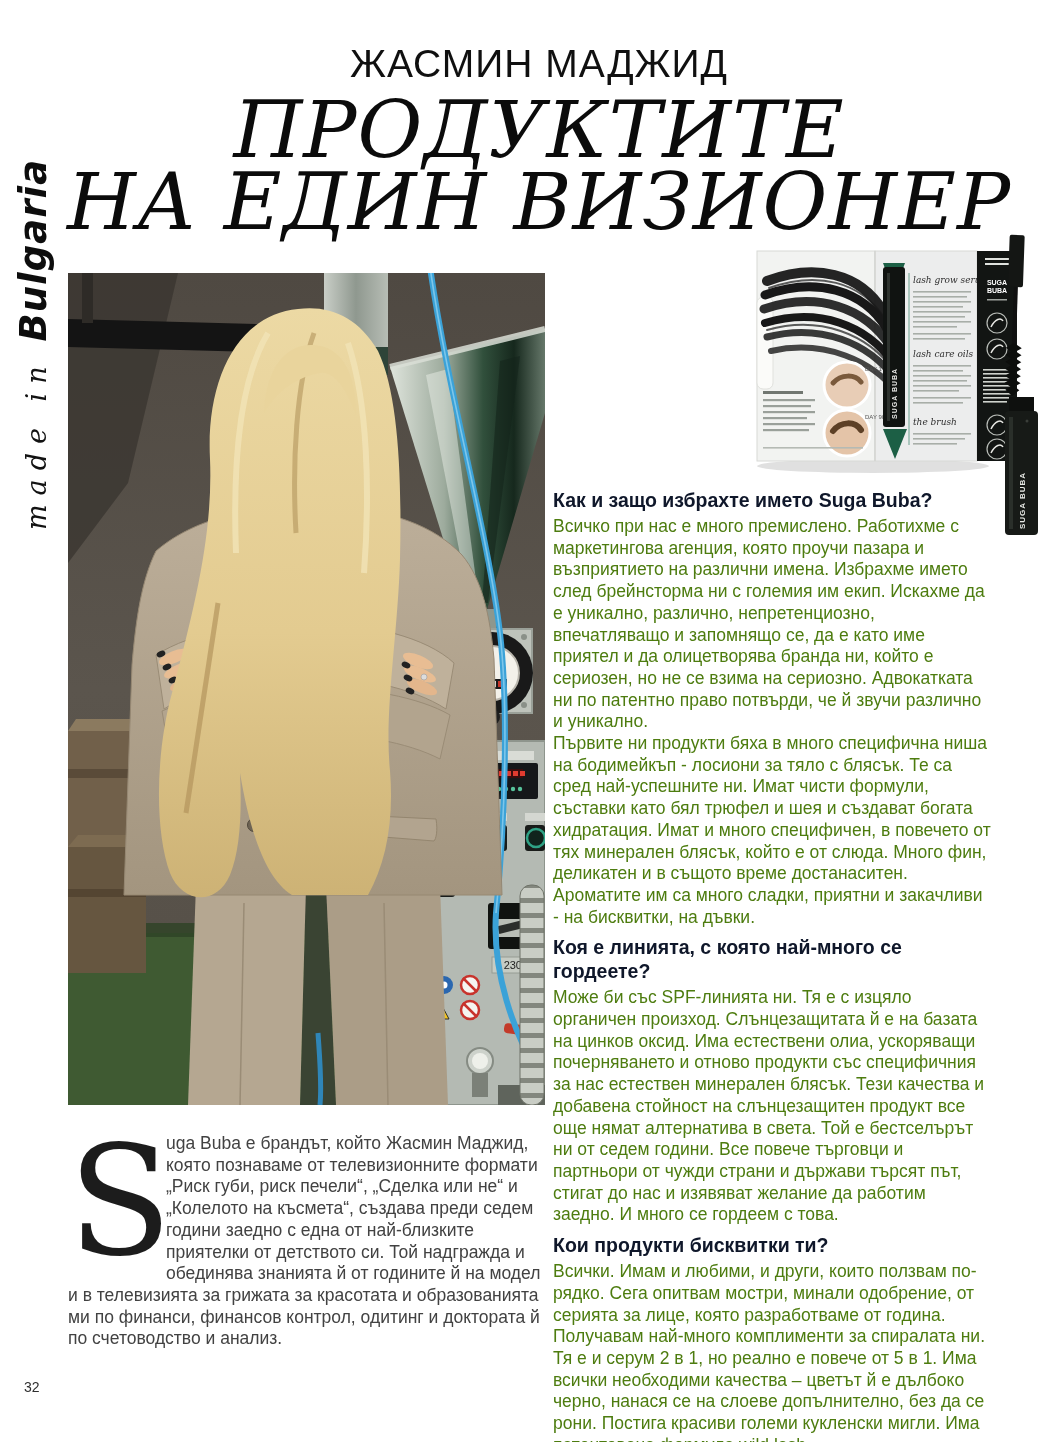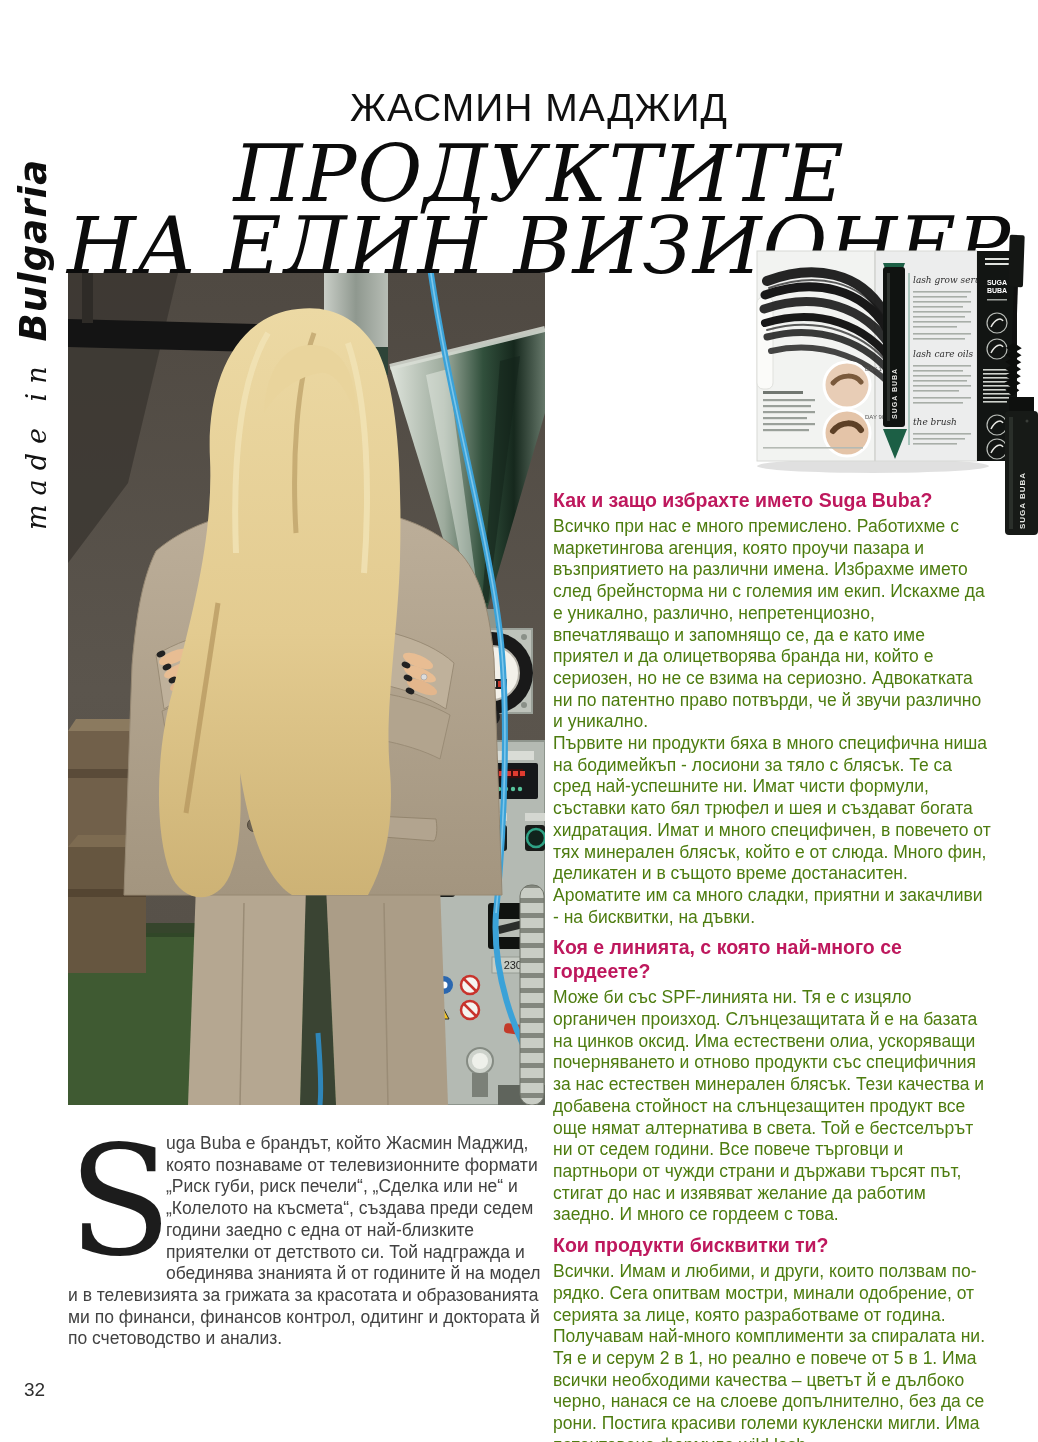--- a/index.html
+++ b/index.html
@@ -9,42 +9,42 @@
   
   .vertical-brand{position:absolute;left:12px;top:530px;width:500px;height:58px;
     transform:rotate(-90deg);transform-origin:0 0;display:flex;align-items:baseline;gap:16px;
     white-space:nowrap;}
   .made-in{font-family:"DejaVu Serif",serif;font-style:italic;font-size:27px;
     letter-spacing:9px;color:#121212;}
   .bulgaria{font-family:"DejaVu Sans","Liberation Sans",sans-serif;font-style:italic;
     font-weight:bold;font-size:37px;letter-spacing:1px;color:#0d0d0d;}
 
   
-  .header{position:absolute;top:42px;left:60px;right:20px;text-align:center;margin-top:44px;}
+  .header{position:absolute;top:42px;left:60px;right:20px;text-align:center;}
   .kicker{font-size:39px;letter-spacing:1px;color:#101010;font-weight:400;}
   .title-line{font-family:"DejaVu Serif","Liberation Serif",serif;font-style:italic;
     font-size:79px;line-height:72px;color:#0b0b0b;letter-spacing:1px;}
   .title-line.first{margin-top:8px;}
 
   
   .photo{position:absolute;left:68px;top:273px;width:477px;height:832px;}
   .product{position:absolute;left:755px;top:233px;width:283px;height:302px;}
 
   
   .qa-col{position:absolute;left:553px;top:481px;width:438px;}
-  .q{font-size:19.5px;font-weight:bold;color:#be185d;margin:7px 0 4px 0;line-height:24px;}
+  .q{font-size:19.5px;font-weight:bold;color:#0f172a;margin:7px 0 4px 0;line-height:24px;}
   .a{font-size:17.5px;line-height:21.7px;color:#4d7c0f;margin:0;}
 
   
   .intro{position:absolute;left:68px;top:1133px;width:478px;}
   .intro-text{font-size:17.5px;line-height:21.7px;color:#424242;margin:0;}
   .dropcap{float:left;width:98px;height:150px;font-family:"DejaVu Serif",serif;
     font-weight:400;font-size:152px;line-height:138px;color:#1c1c1c;}
 
-  .page-number{position:absolute;left:24px;top:1379px;font-size:19px;color:#2f2f2f;}
+  .page-number{position:absolute;left:24px;top:1379px;font-size:14px;color:#2f2f2f;}
 </style>
 </head>
 <body>
 
 <div class="page">
 
   <div class="vertical-brand">
     <span class="made-in">made in</span>
     <span class="bulgaria">Bulgaria</span>
   </div>

